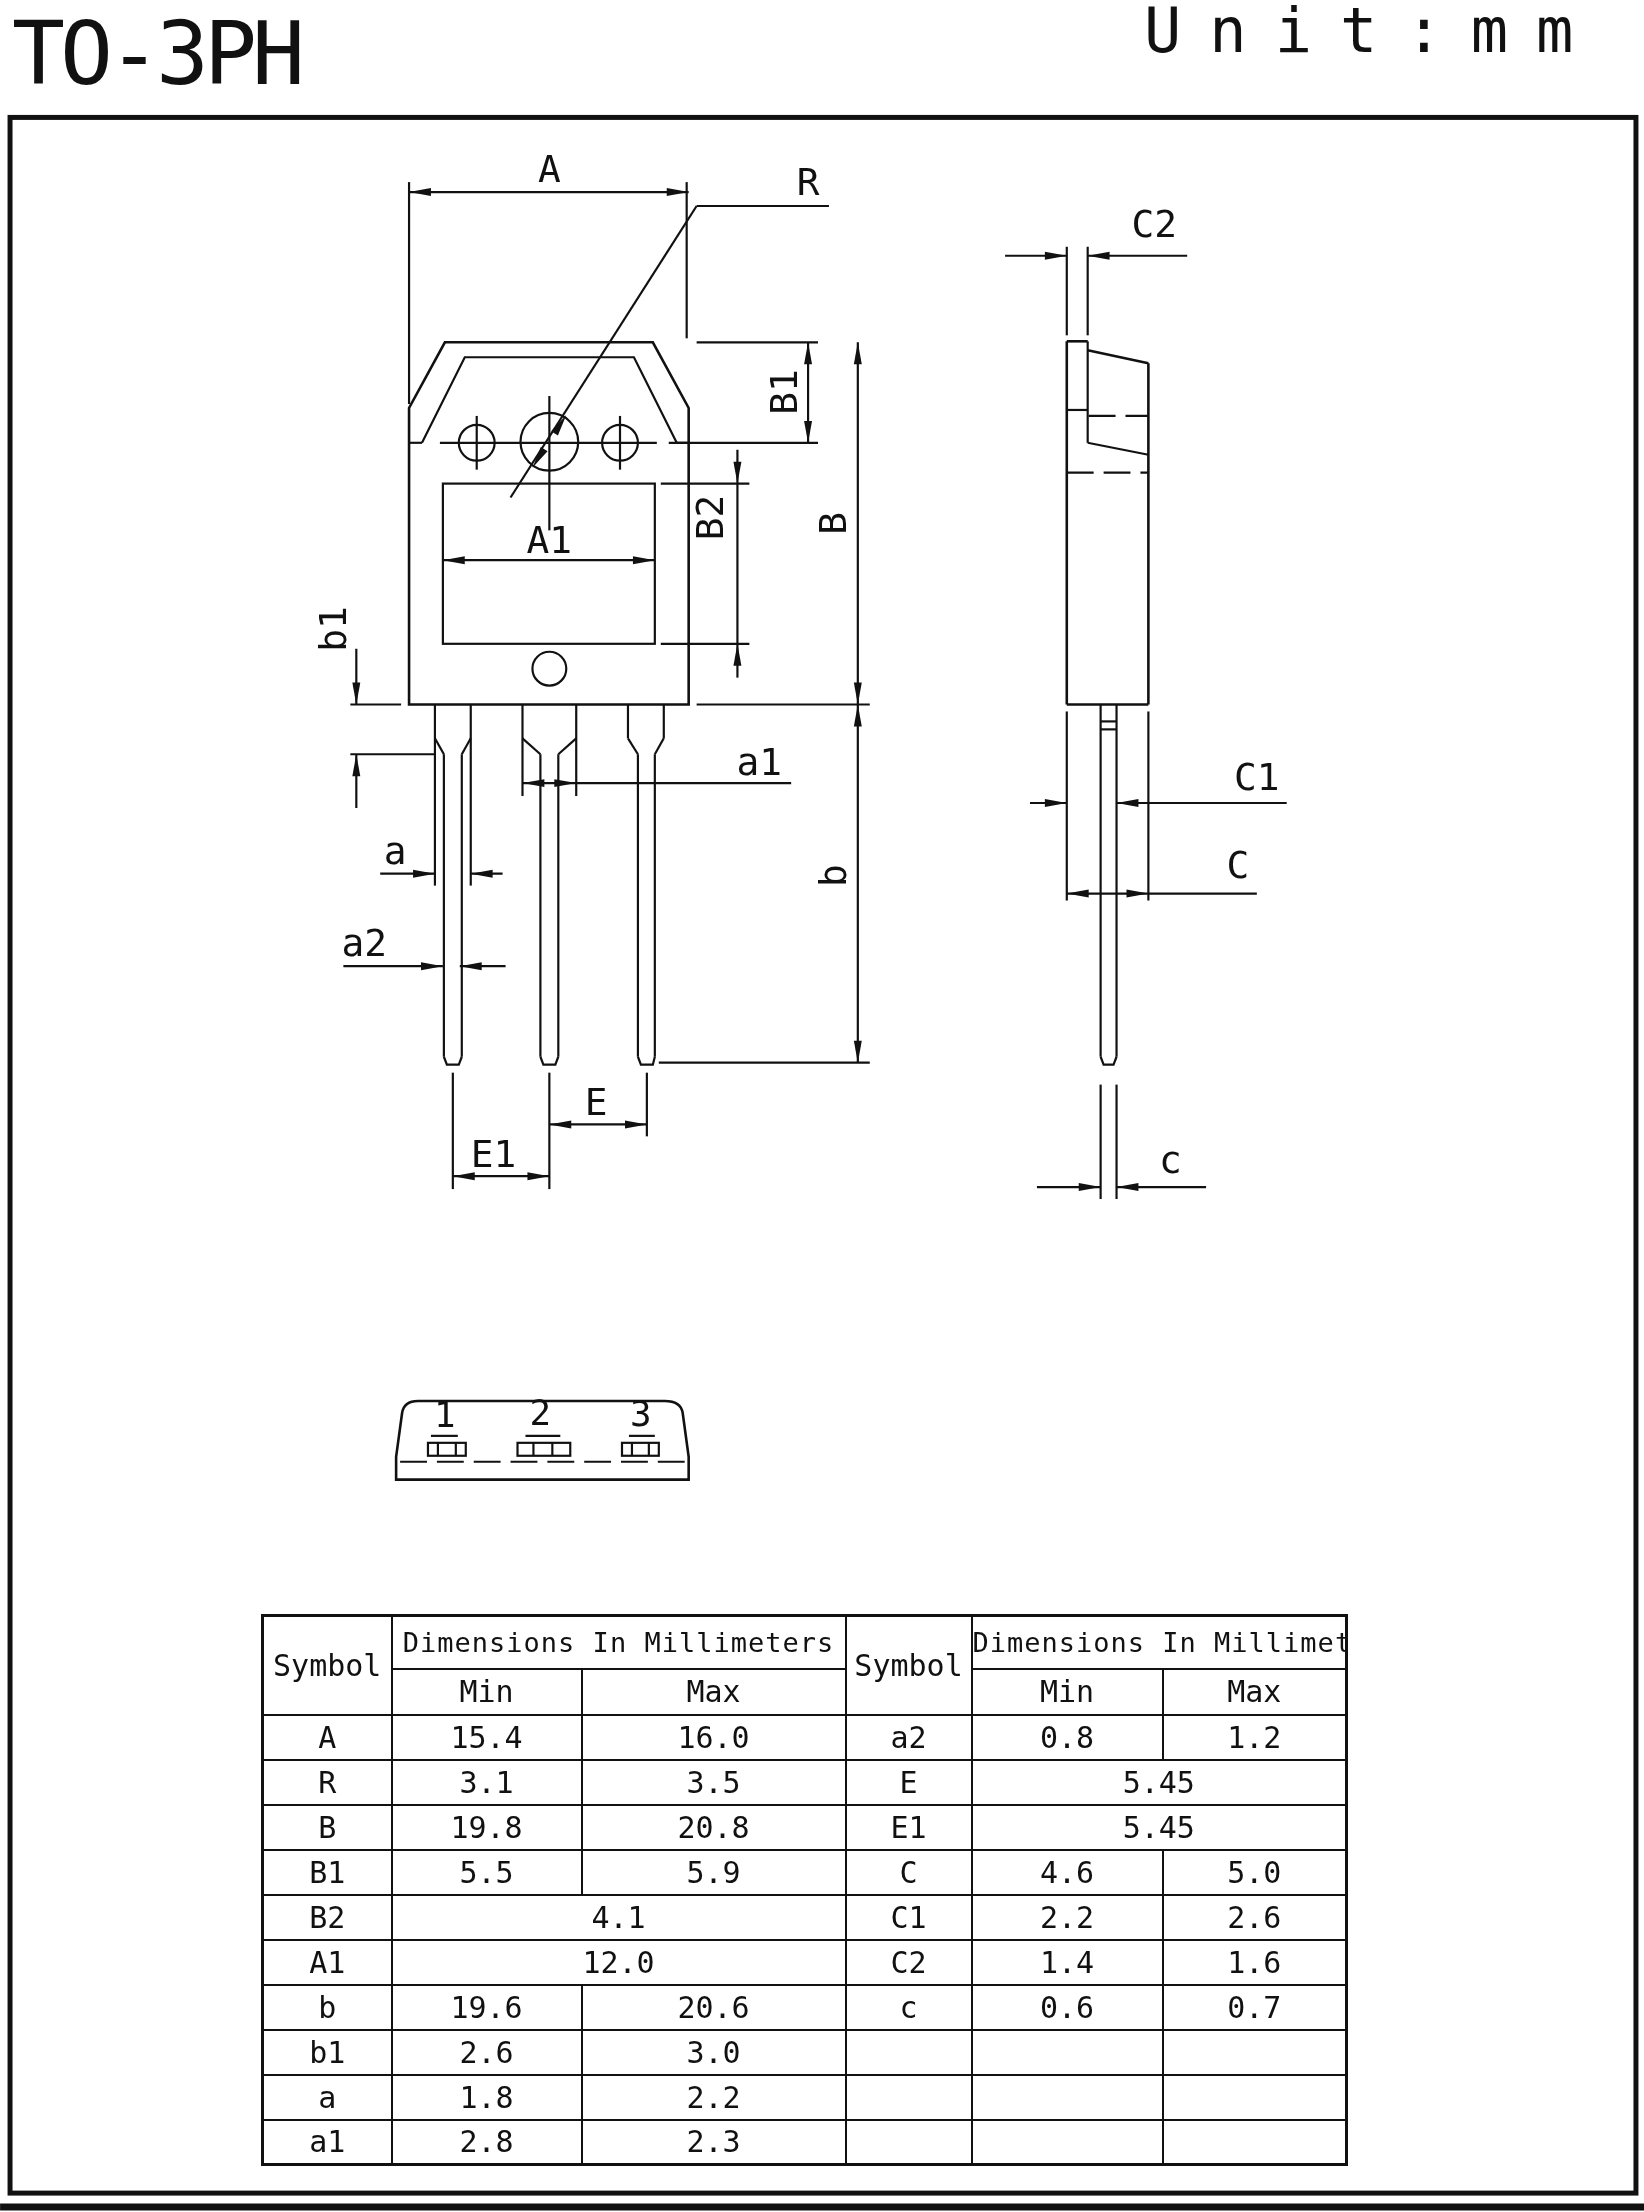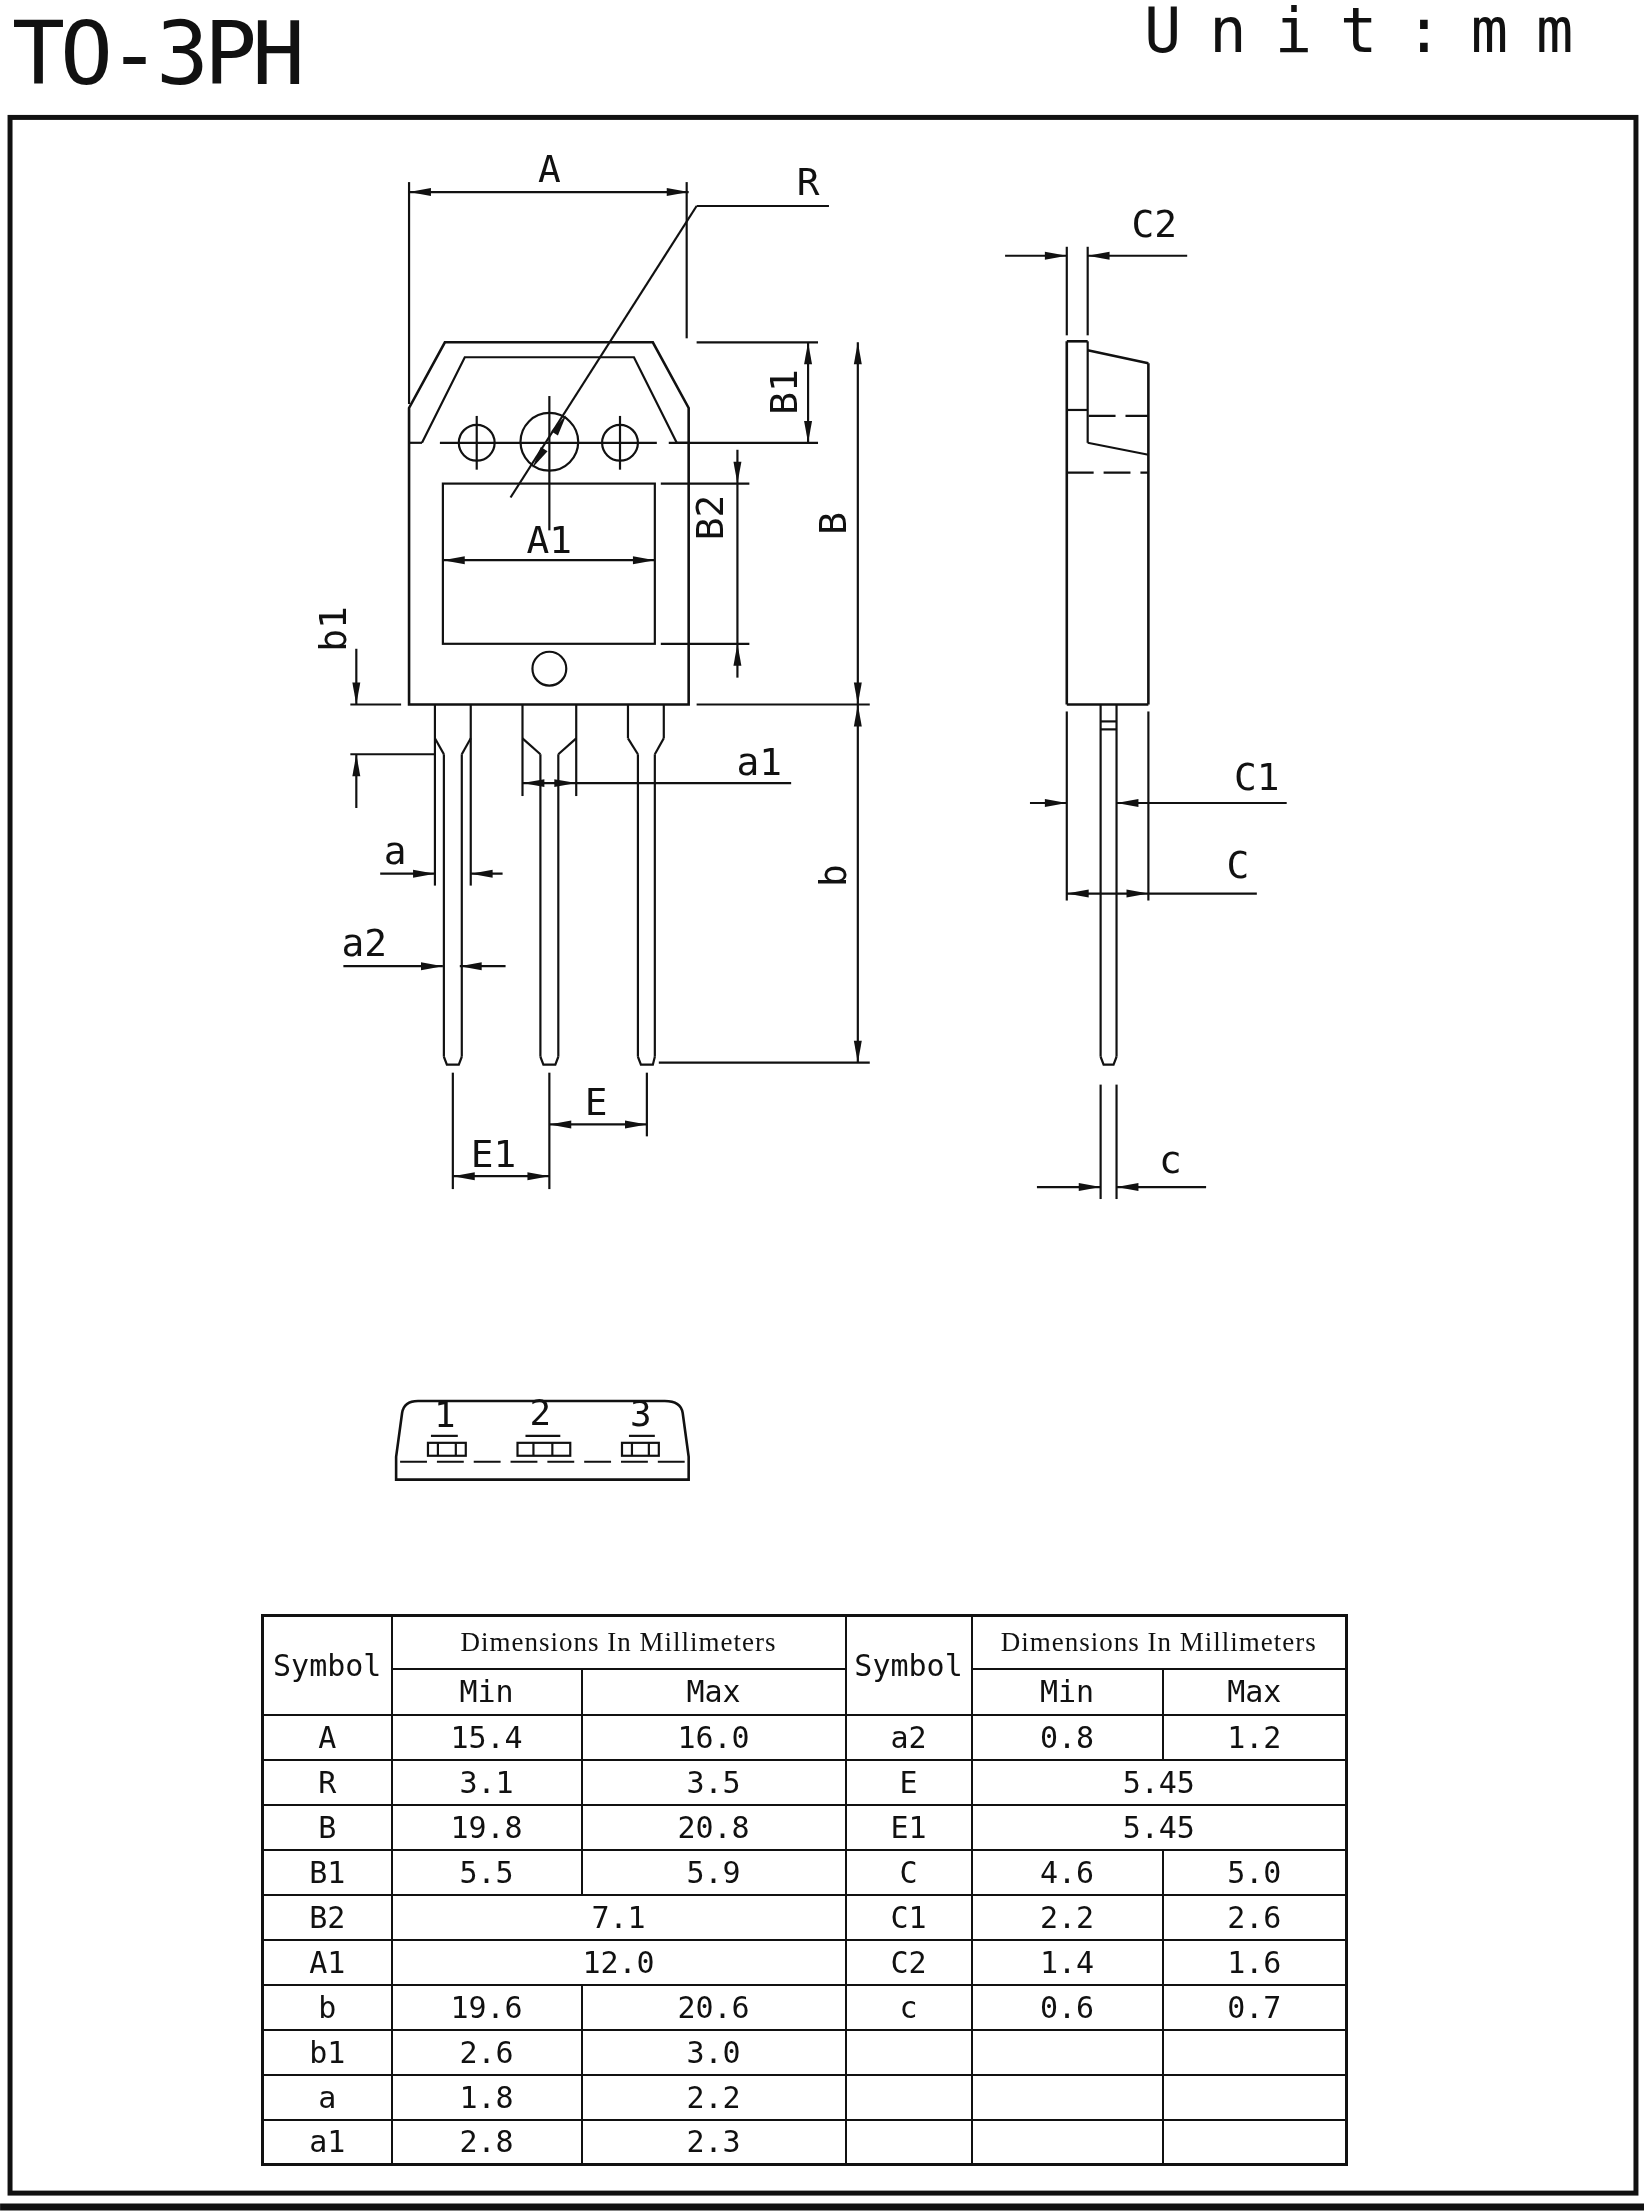--- a/index.html
+++ b/index.html
@@ -15,21 +15,21 @@
   .thick{stroke:#111;stroke-width:2.6;fill:none;}
   .dash{stroke:#111;stroke-width:2.2;fill:none;stroke-dasharray:27 10;}
   .arr{fill:#111;stroke:none;}
   .frame{stroke:#111;stroke-width:5;fill:none;}
   .sheet{stroke:#111;stroke-width:7;fill:none;}
   table.dim{position:absolute;left:261px;top:1614px;width:1085px;border-collapse:collapse;
             table-layout:fixed;border:3px solid #111;font-size:30px;}
   table.dim td,table.dim th{border:2px solid #111;text-align:center;vertical-align:middle;
             padding:0;font-weight:400;overflow:hidden;white-space:nowrap;}
   tr.h1{height:53px;padding-left:20px;} tr.h2{height:46px;margin-left:8px;} tr.d{height:45px;}
-  .small{font-size:27px;letter-spacing:1px;font-family:Liberation Serif, serif;}
+  .small{font-size:27px;letter-spacing:1px;}
 </style>
 </head>
 <body>
 
 <div class="page">
 
   <div class="title">TO-3PH</div>
   <div class="unit">Unit:mm</div>
 
   <svg width="1645" height="2213" viewBox="0 0 1653 2224">
@@ -304,21 +304,21 @@
     <tr class="d">
       <td>B1</td>
       <td>5.5</td>
       <td>5.9</td>
       <td>C</td>
       <td>4.6</td>
       <td>5.0</td>
     </tr>
     <tr class="d">
       <td>B2</td>
-      <td colspan="2">7.1</td>
+      <td colspan="2">4.1</td>
       <td>C1</td>
       <td>2.2</td>
       <td>2.6</td>
     </tr>
     <tr class="d">
       <td>A1</td>
       <td colspan="2">12.0</td>
       <td>C2</td>
       <td>1.4</td>
       <td>1.6</td>

